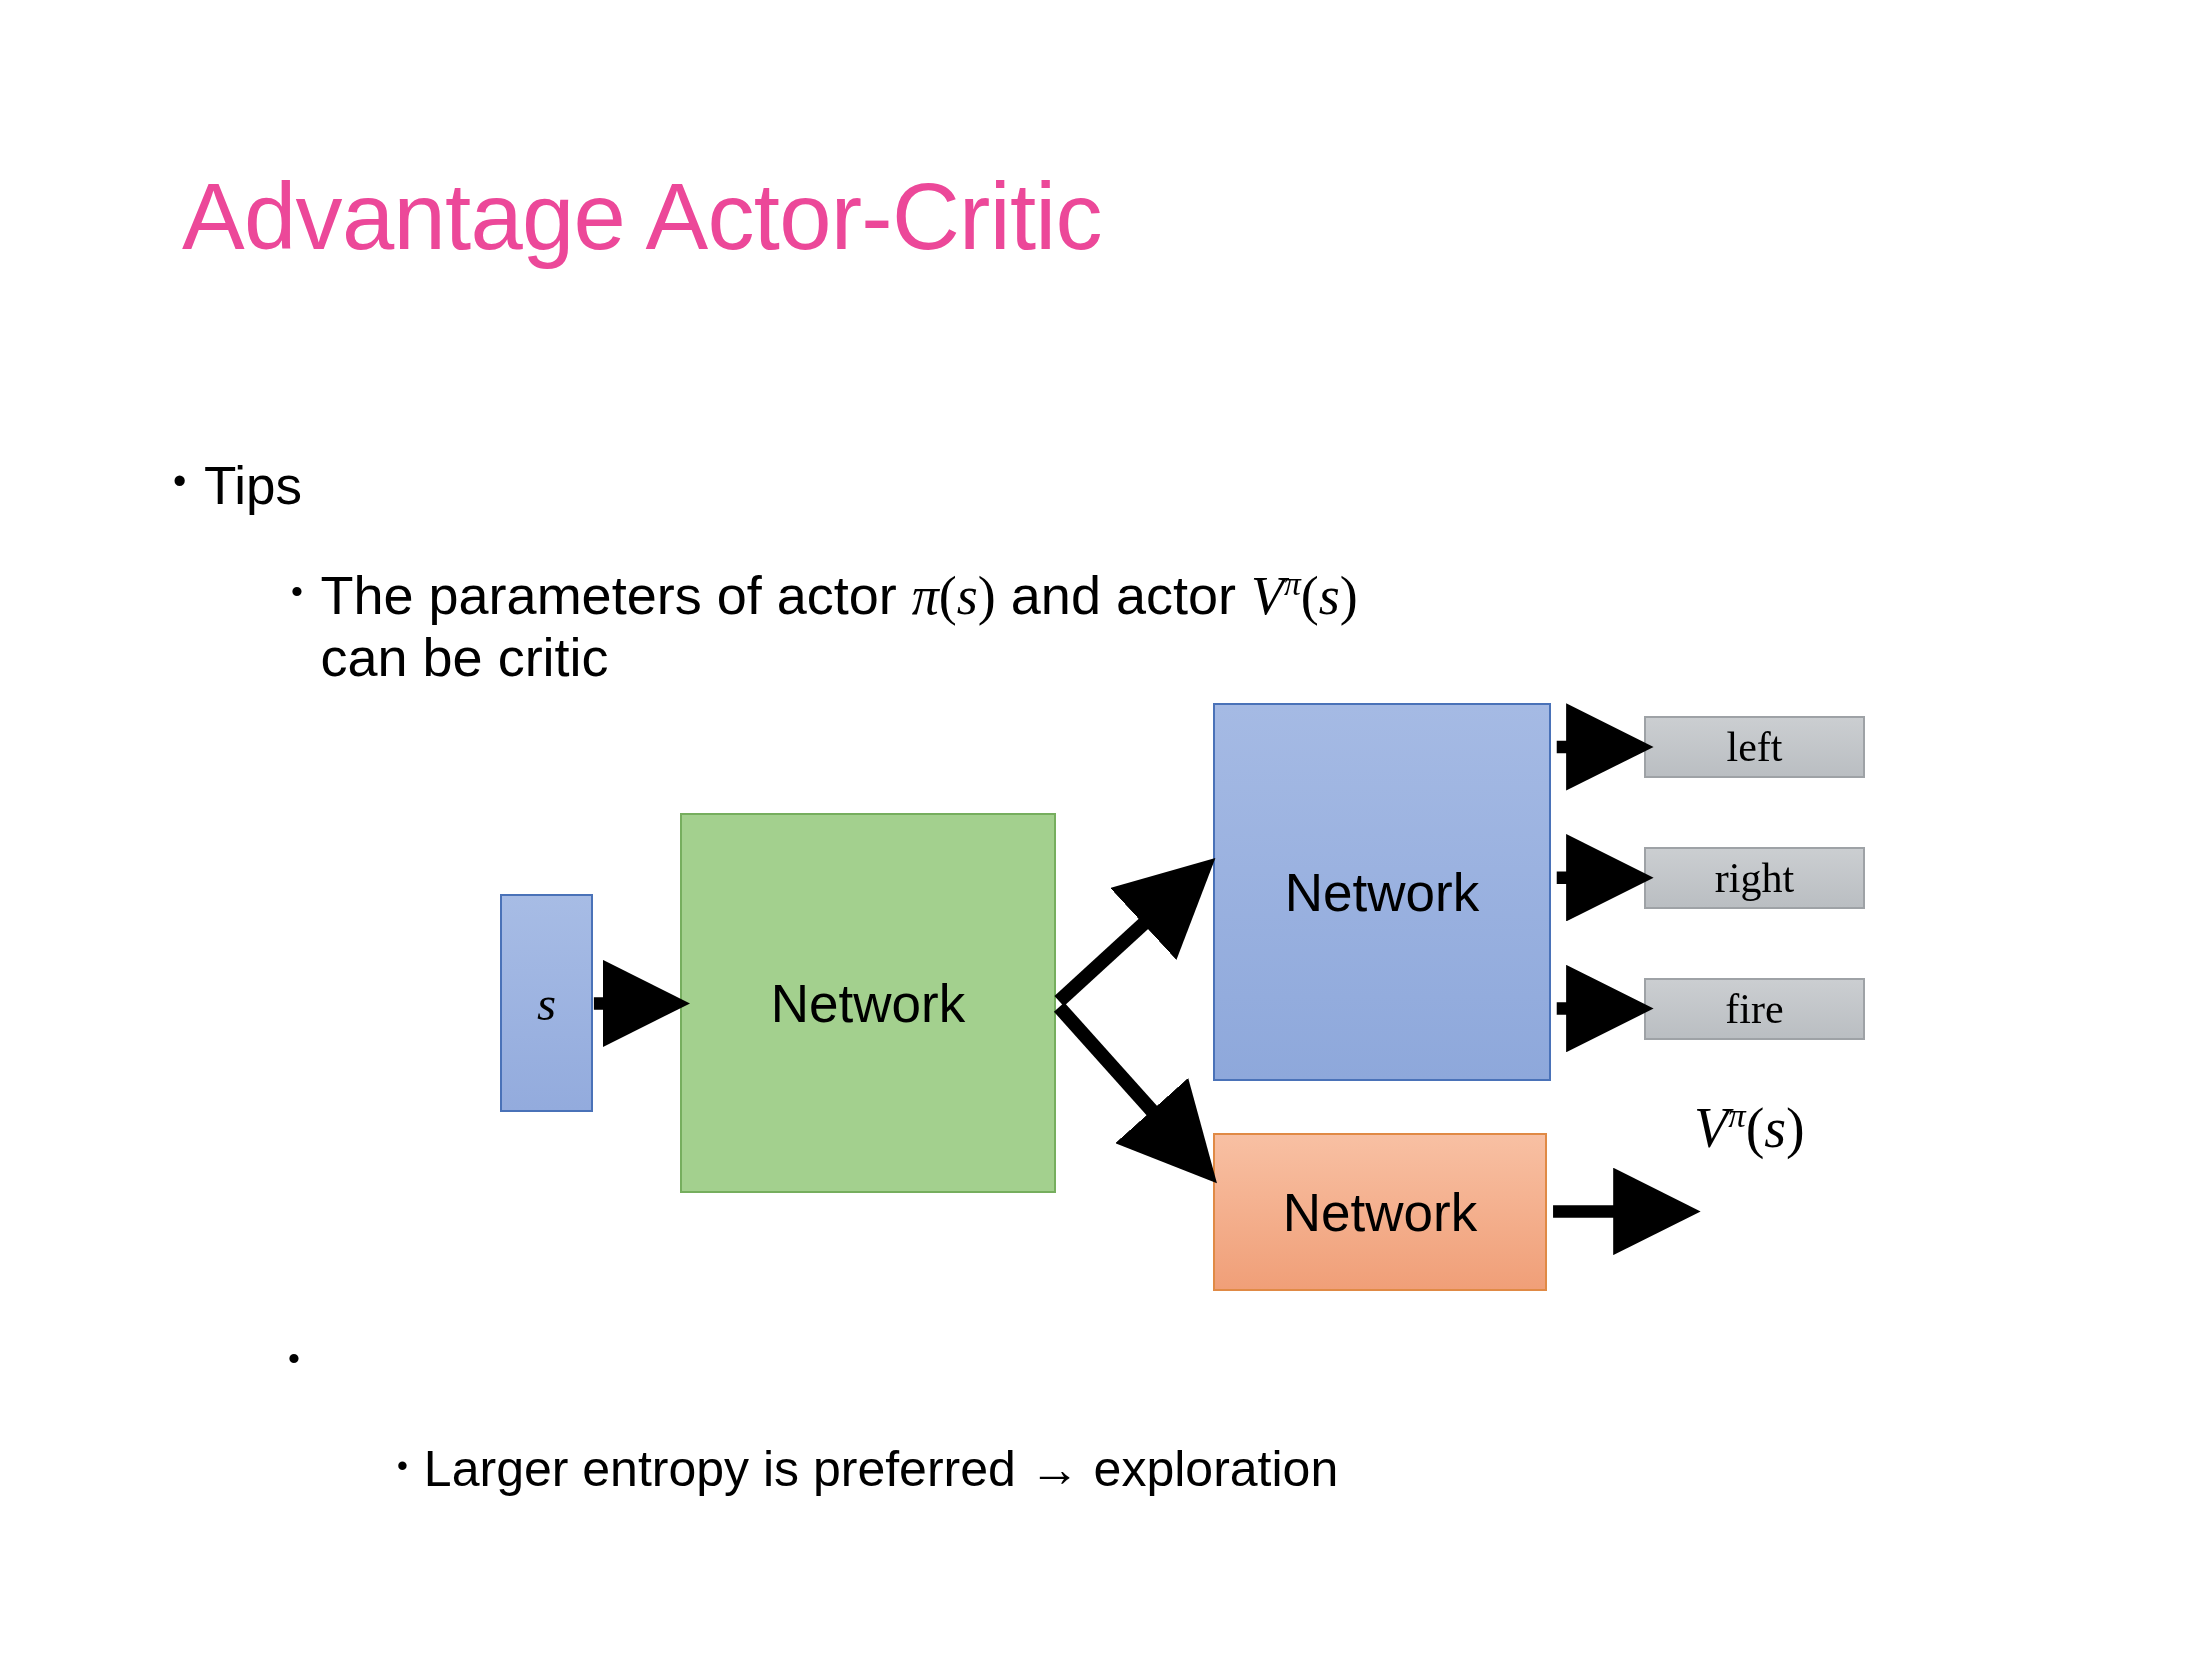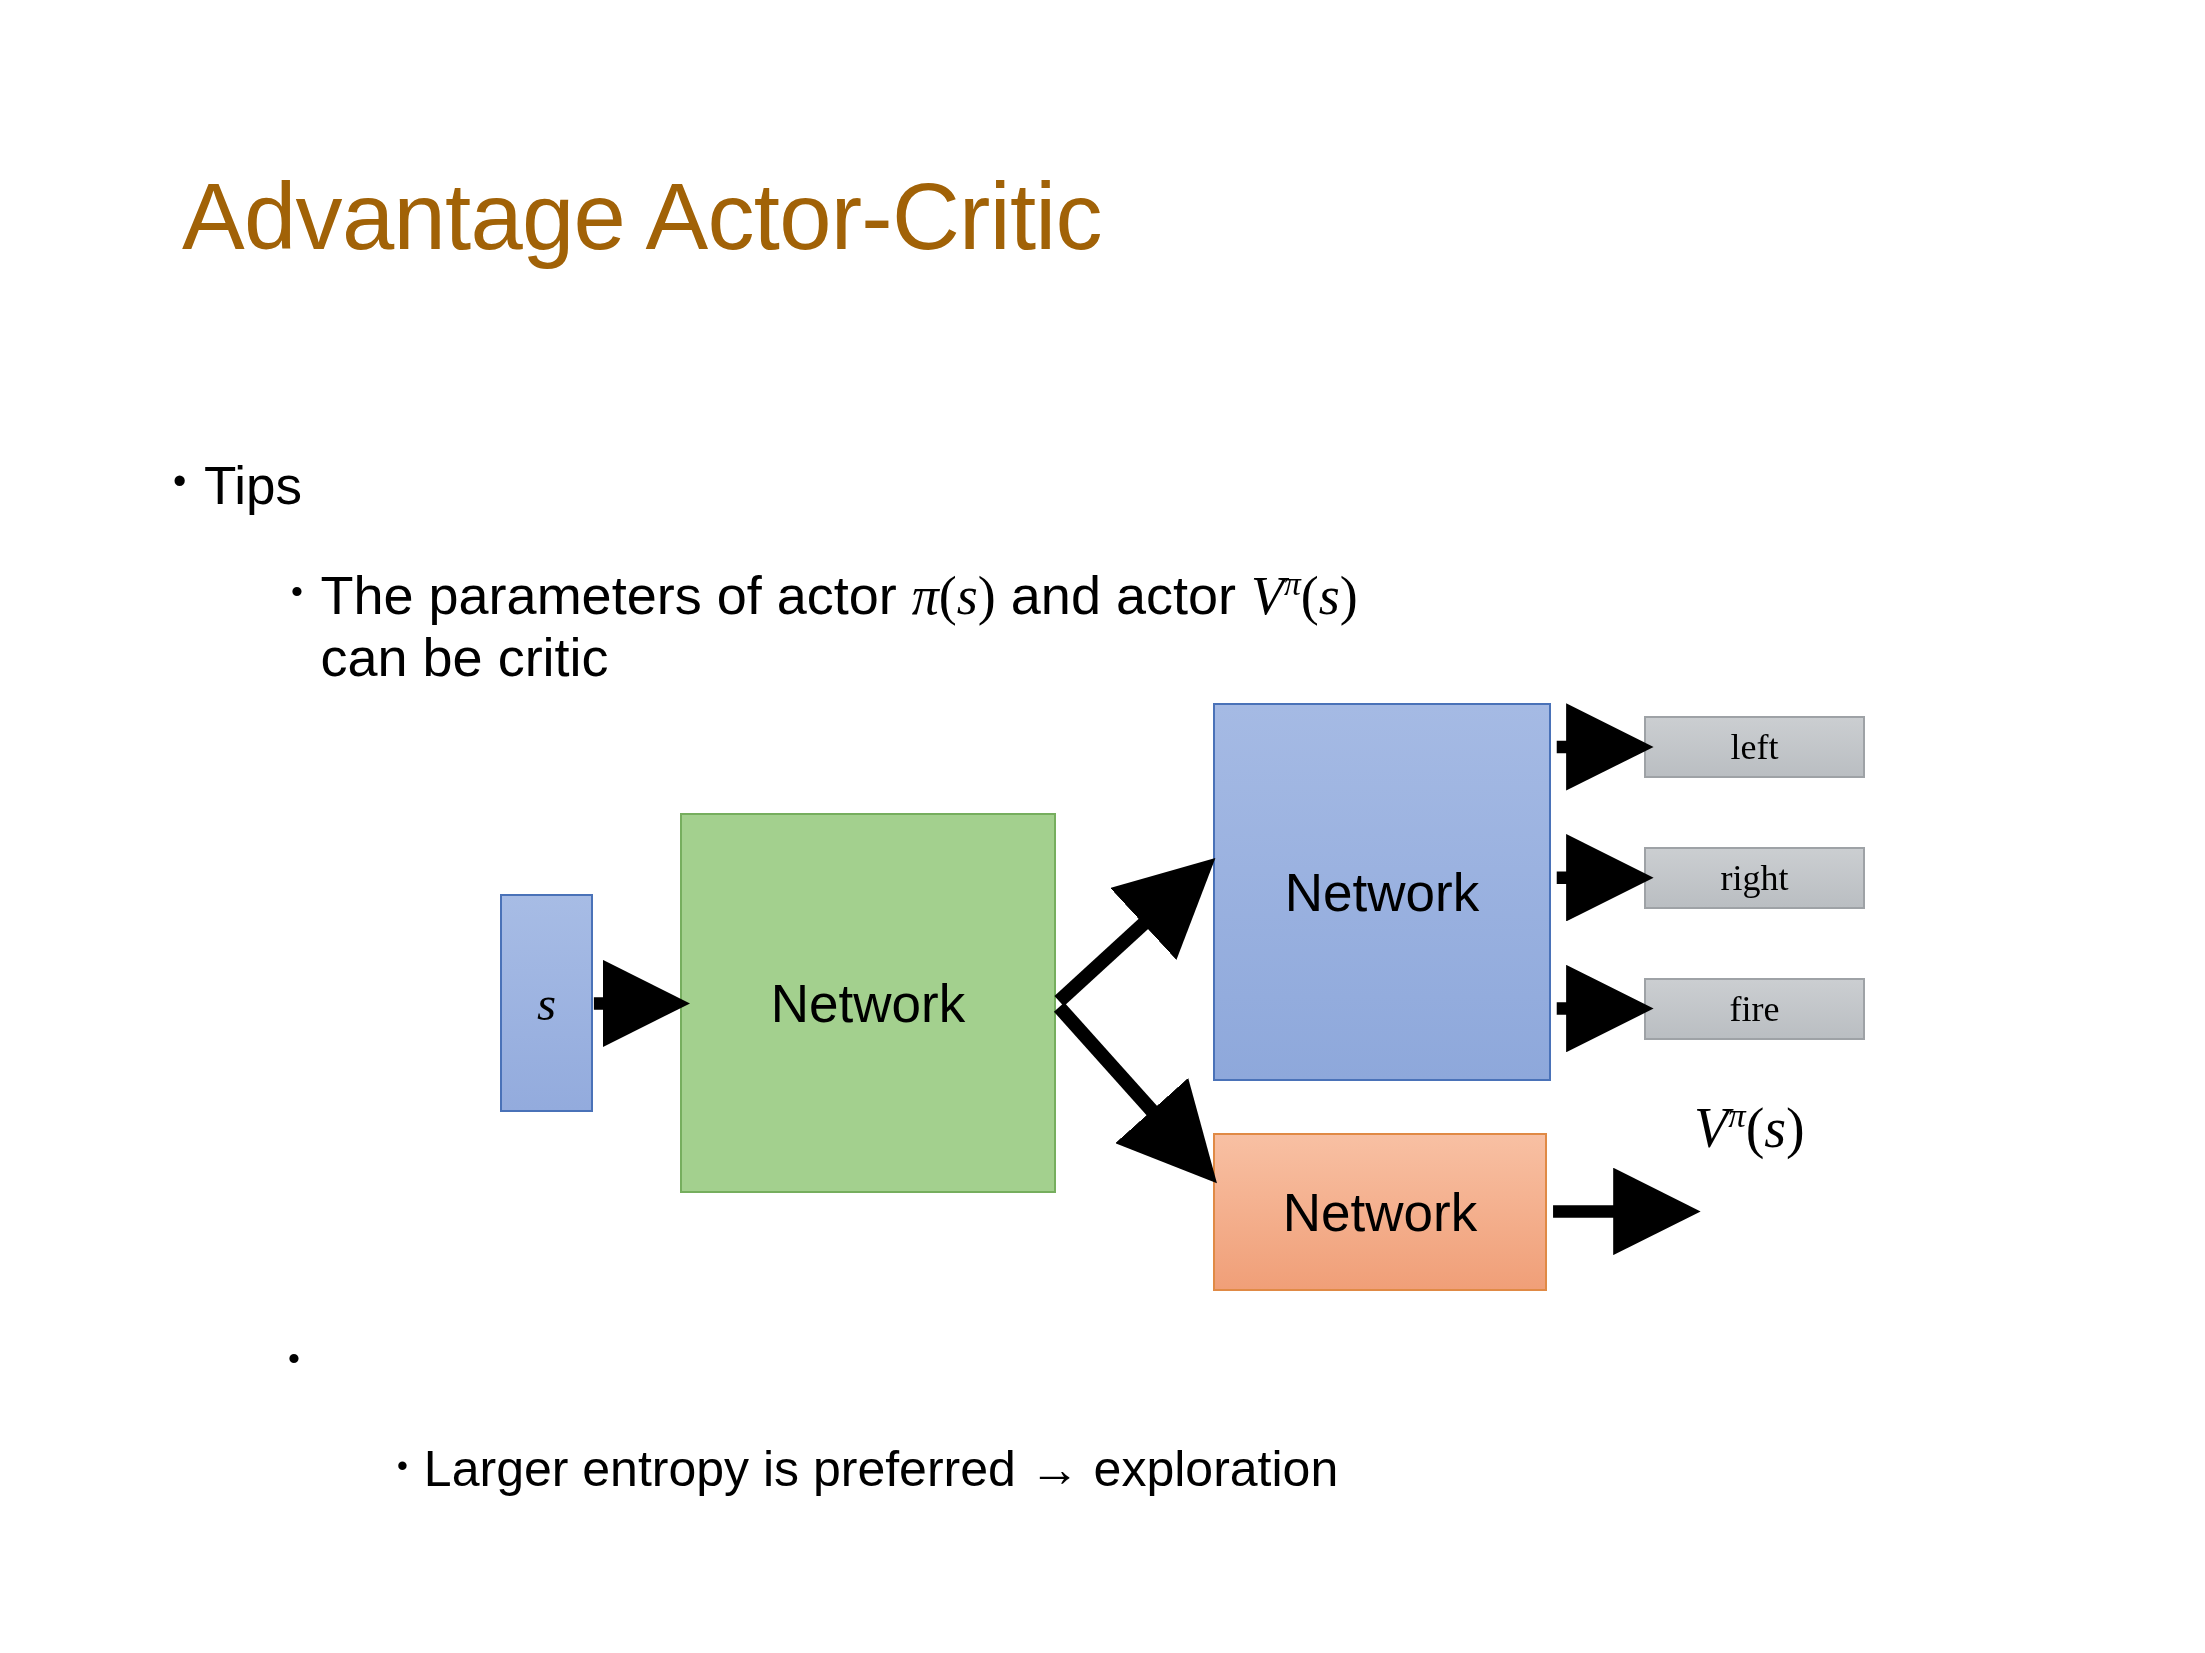--- a/index.html
+++ b/index.html
@@ -7,21 +7,21 @@
     width:2205px;height:1654px;background:#ffffff;
     font-family:"Liberation Sans","DejaVu Sans",sans-serif;
     color:#000000;overflow:hidden;position:relative;
   }
   .slide{position:absolute;inset:0;}
 
   
   .title{
     position:absolute;left:182px;top:168px;
     font-size:94px;line-height:1.05;font-weight:400;
-    letter-spacing:-0.7px;color:#a16207;white-space:nowrap;
+    letter-spacing:-0.7px;color:#ec4899;white-space:nowrap;
   }
 
   
   .bul{position:absolute;display:flex;align-items:flex-start;color:#000;}
   .dot{flex:0 0 auto;line-height:1;}
   .btxt{display:block;}
 
   .lvl1{font-size:53px;line-height:1.12;}
   .lvl1 .dot{font-size:38px;margin-right:17.6px;position:relative;top:5.9px;}
 
@@ -73,21 +73,21 @@
     background:linear-gradient(180deg,#f8c0a3 0%,#f09f78 100%);
     border:2.2px solid #e08a45;
   }
   #box-critic .lbl{font-size:53px;}
 
   .obox{
     width:221px;height:62px;left:1644px;
     background:linear-gradient(180deg,#cbced1 0%,#babec2 100%);
     border:2.2px solid #9ea2a6;
   }
-  .obox .lbl{font-family:"Liberation Serif","DejaVu Serif",serif;font-size:36px;}
+  .obox .lbl{font-family:"Liberation Serif","DejaVu Serif",serif;font-size:42px;}
   #box-left{top:716px;}
   #box-right{top:847px;}
   #box-fire{top:978px;}
 
   #label-vpi{
     position:absolute;left:1694px;top:1096px;
     font-size:56px;white-space:nowrap;
   }
 </style>
 </head>

